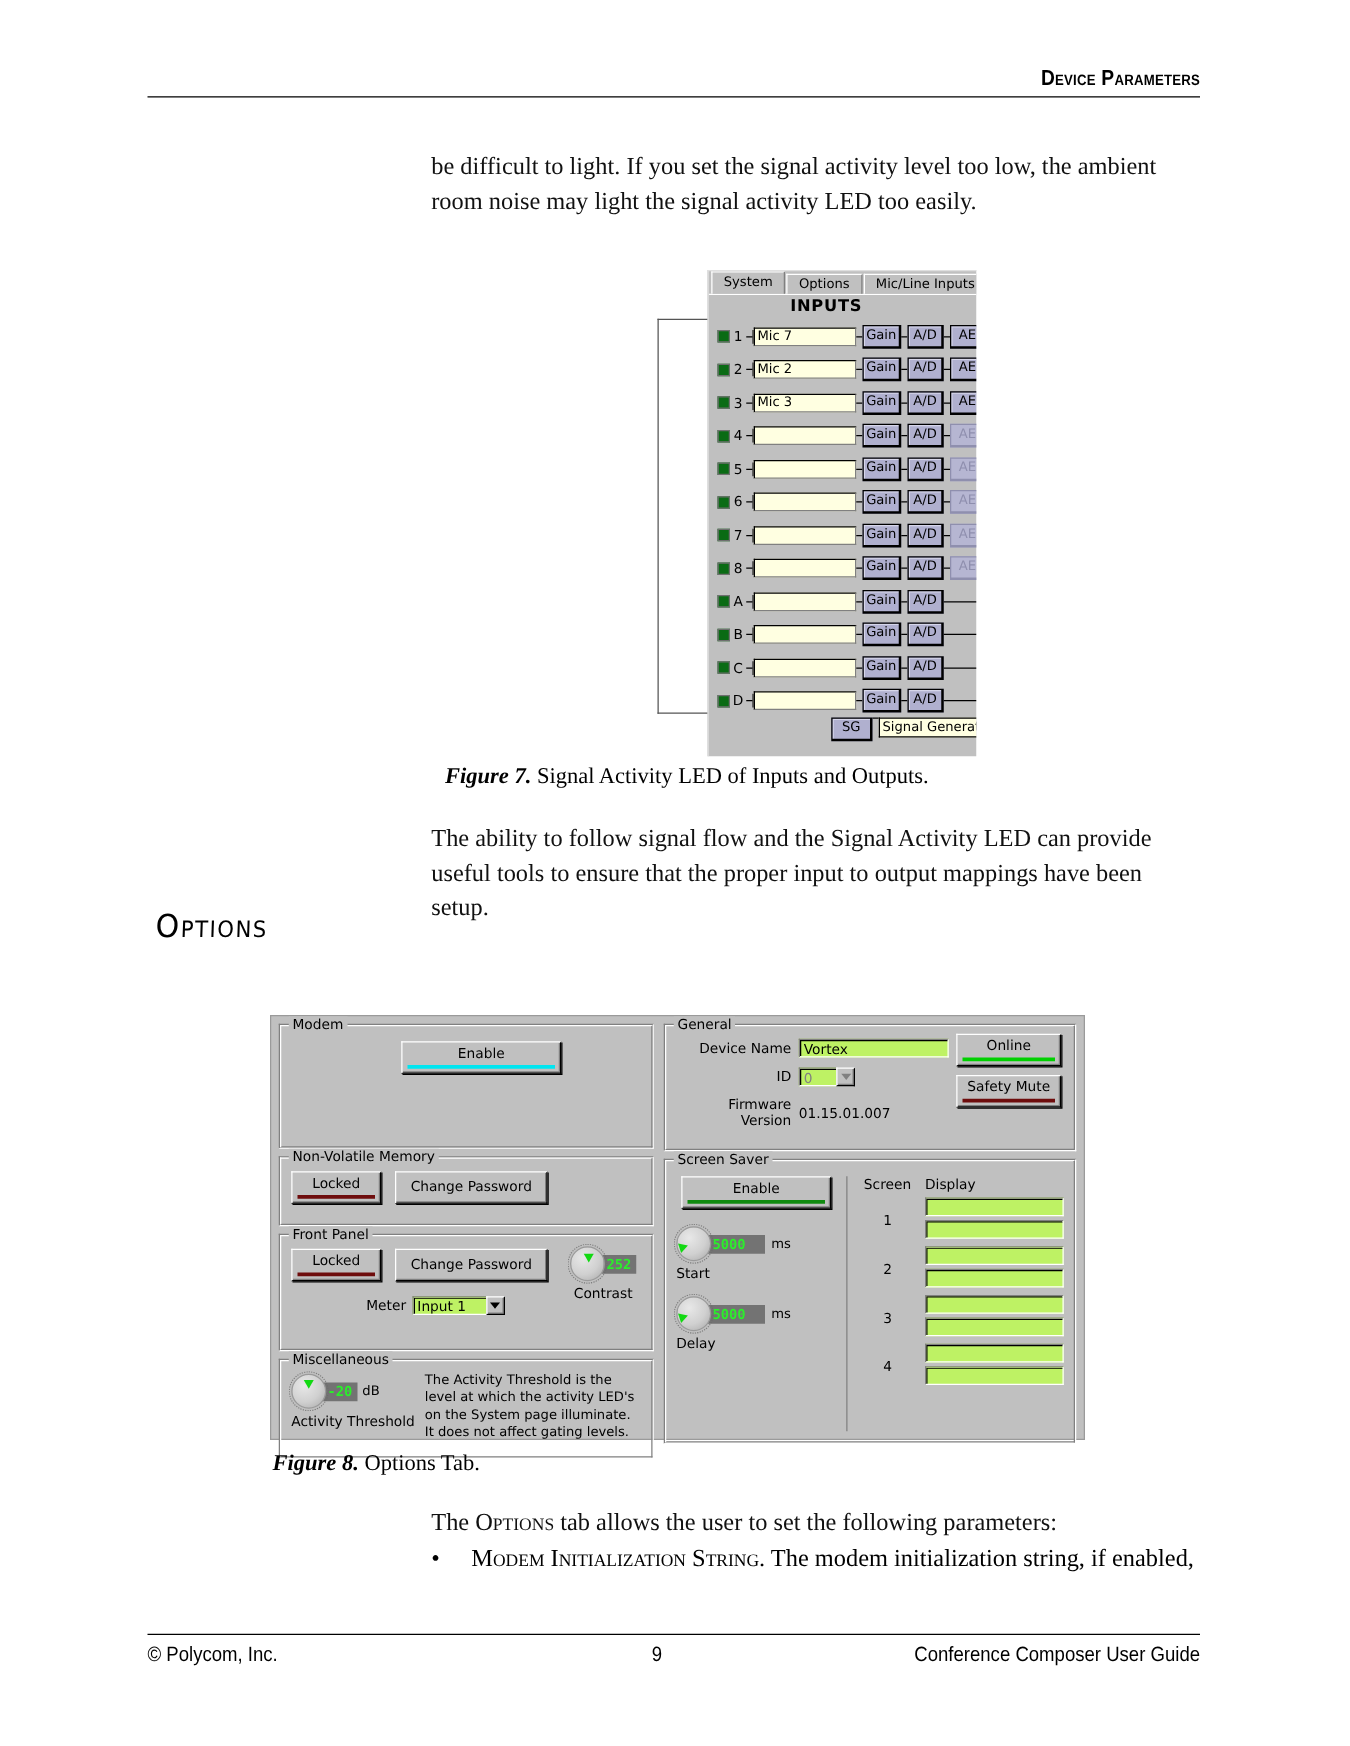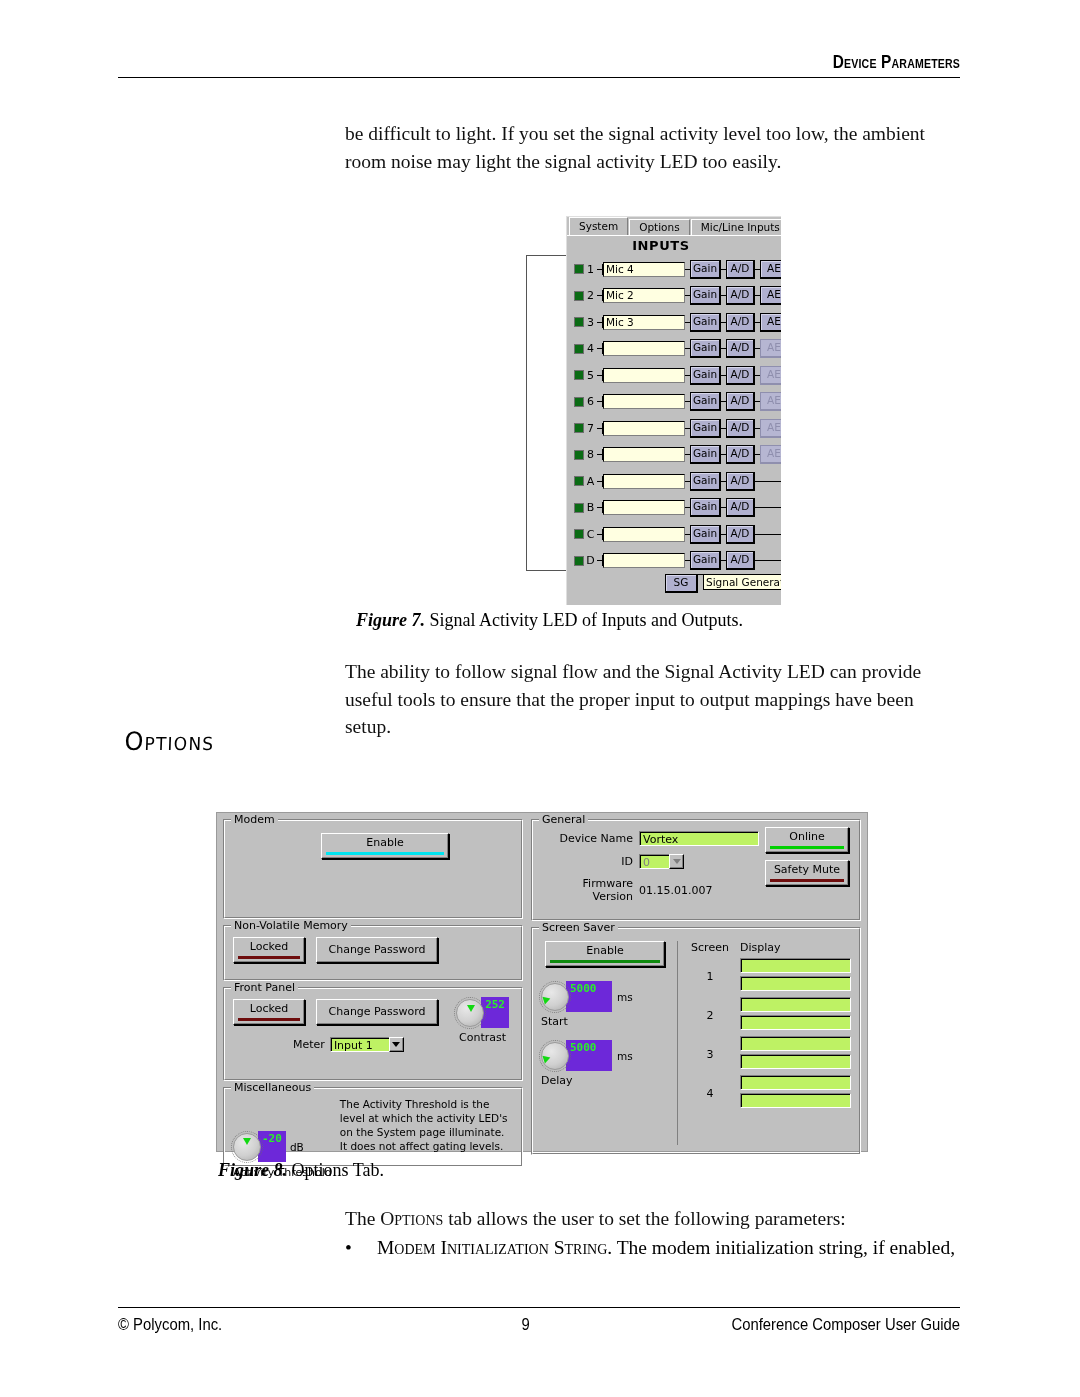--- a/index.html
+++ b/index.html
@@ -141,23 +141,23 @@
   .knob{
     width:26px;height:26px;border-radius:50%;
     background:radial-gradient(circle at 36% 32%, #e8e8e8 0%, #d0d0d0 55%, #a8a8a8 100%);
     border:1px solid #9a9a9a;position:relative;flex:none;
   }
   .knob .ptr{position:absolute;width:0;height:0;border-left:4px solid transparent;
     border-right:4px solid transparent;border-top:7px solid #12d912;}
   .knob .ticks{position:absolute;inset:-3px;border-radius:50%;
     border:1px dotted #6a6a6a;opacity:.75;}
   .lcd{
-    background:#6d28d9;color:#2bee2b;font-family:"DejaVu Sans Mono", monospace;
+    background:#737373;color:#2bee2b;font-family:"DejaVu Sans Mono", monospace;
     font-size:11px;font-weight:bold;text-align:center;padding:1px 4px;
-    height:31px;line-height:14px;box-sizing:border-box;
+    height:15px;line-height:14px;box-sizing:border-box;
   }
   .unit{font-size:10.5px;}
   .lblrt{text-align:right;font-size:11px;}
   .scr-sep{width:1px;background:#808080;align-self:stretch;}
 
   
   .foot-rule{position:absolute;left:118px;top:1307px;width:842px;border-bottom:1.6px solid #000;}
   .foot{position:absolute;top:1315px;font-family:"Liberation Sans", sans-serif;
         font-size:16.5px;transform:scaleX(.9);}
   .foot-l{left:118px;transform-origin:left center;}
@@ -189,21 +189,21 @@
       <div class="tab">Input F</div>
     </div>
     <div class="tabline"></div>
     <div class="inputs-title">INPUTS</div>
     <div id="fig7-rows">
         <div class="irow">
           <div class="led"></div>
           <div class="ich">1</div>
           <div class="dash"></div>
           <div class="tick"></div>
-          <div class="namebox">Mic 4</div>
+          <div class="namebox">Mic 7</div>
           <div class="dash"></div>
           <div class="blk" style="width: 28px;">Gain</div>
           <div class="dash"></div>
           <div class="blk" style="width: 26px;">A/D</div>
           <div class="dash"></div>
           <div class="blk" style="width: 22px;">AE</div>
         </div>
         <div class="irow">
           <div class="led"></div>
           <div class="ich">2</div>
@@ -415,21 +415,21 @@
               <div class="lcd" style="margin-left:-3px;min-width:26px;">252</div>
             </div>
             <div style="margin-top:3px;">Contrast</div>
           </div>
         </div>
       </div>
 
       <div class="grp">
         <div class="grp-lbl">Miscellaneous</div>
         <div class="grp-in" style="height:58px;display:flex;gap:8px;">
-          <div style="text-align:center;flex:none;margin-top:32px;">
+          <div style="text-align:center;flex:none;">
             <div style="display:flex;align-items:center;">
               <div class="knob">
                 <div class="ticks"></div>
                 <div class="ptr" style="left:9px;top:4px;"></div>
               </div>
               <div class="lcd" style="margin-left:-3px;min-width:24px;">-20</div>
               <div class="unit" style="margin-left:4px;">dB</div>
             </div>
             <div style="margin-top:4px;">Activity Threshold</div>
           </div>

